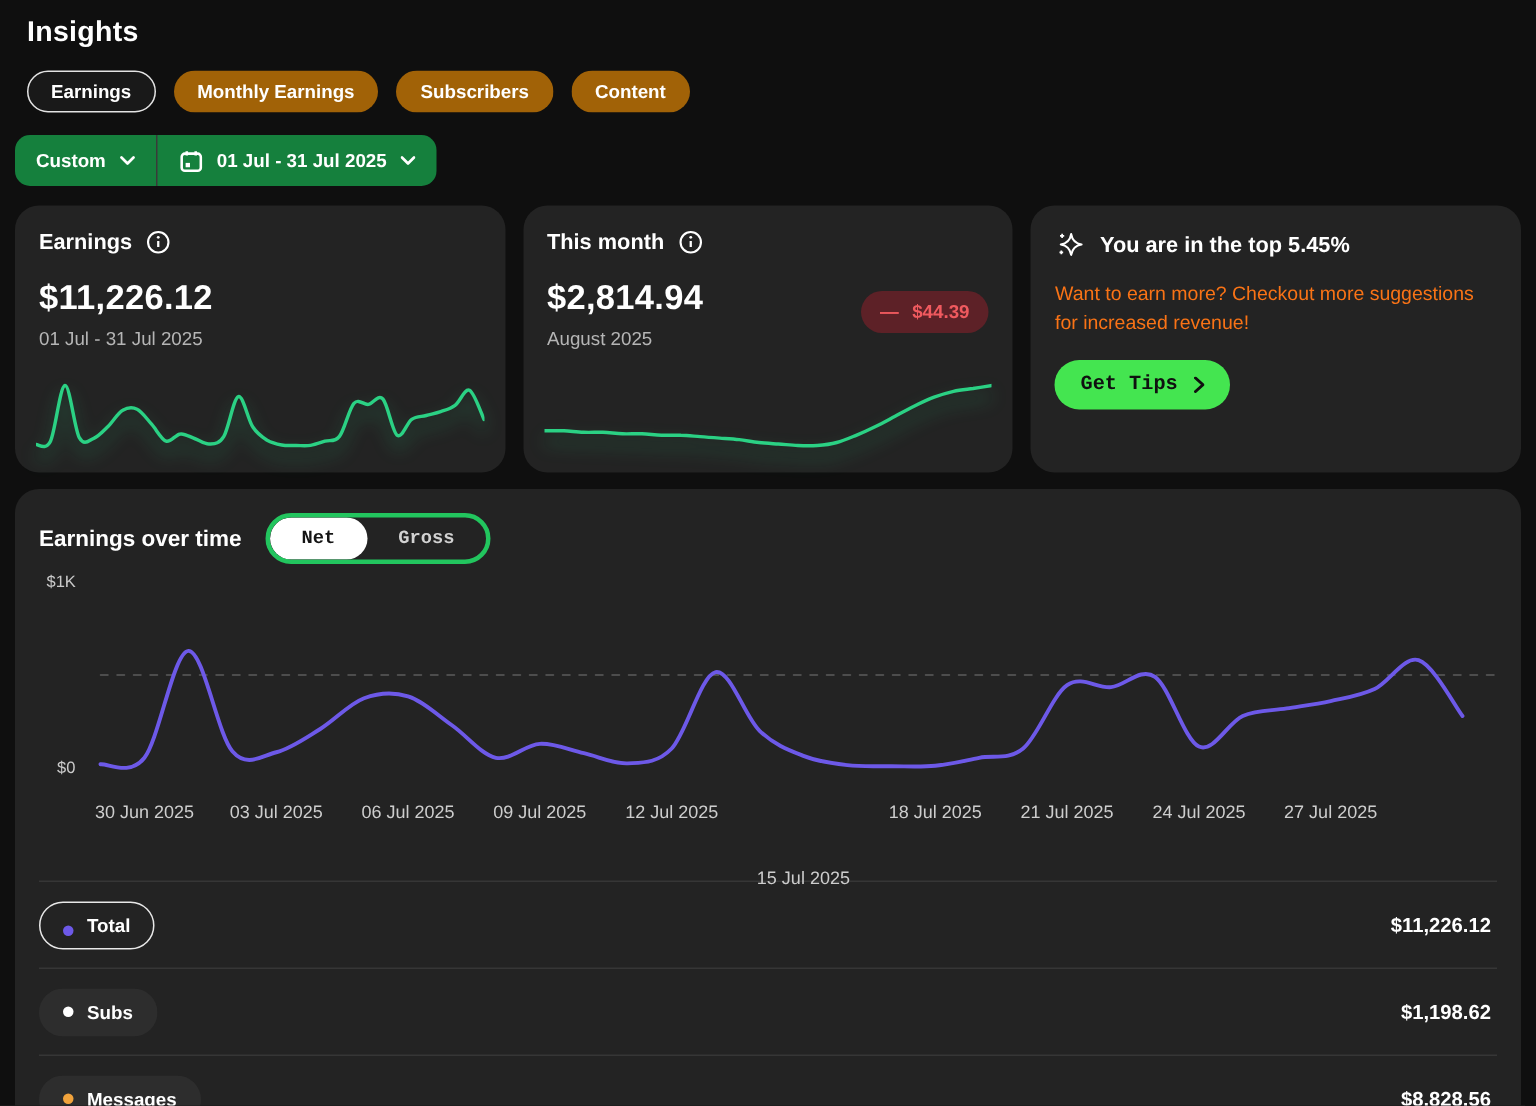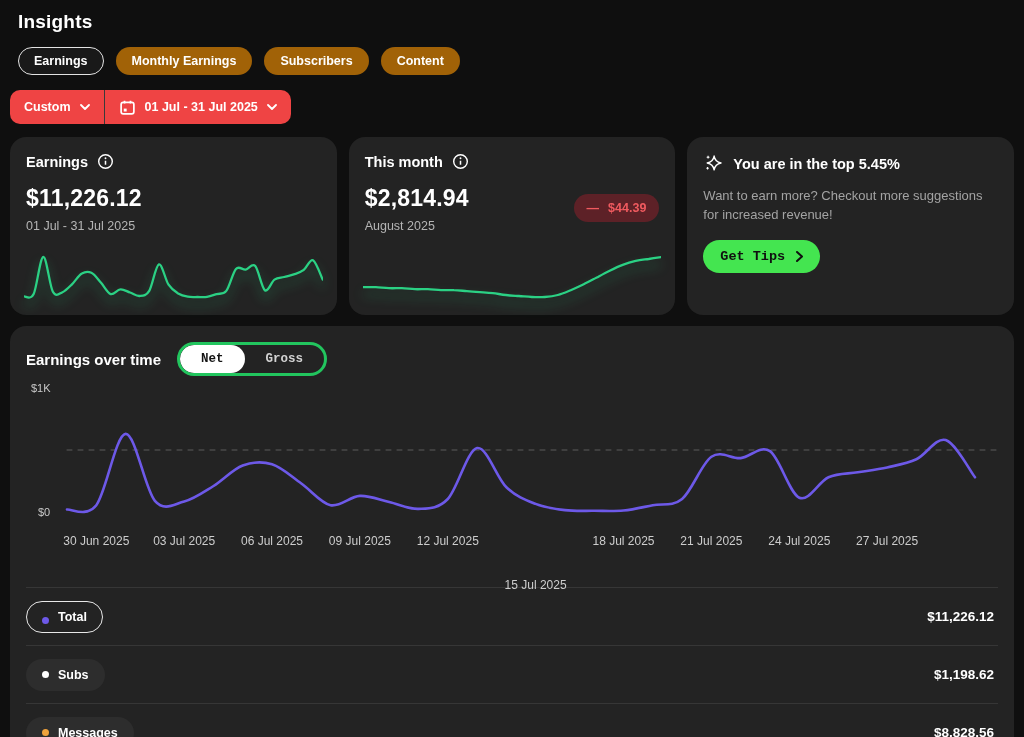--- a/index.html
+++ b/index.html
@@ -19,21 +19,21 @@
   .tabs { display:flex; gap:12px; margin:14px 0 0 8px; }
   .tab {
     height:28px; padding:0 15px; border-radius:999px; background:#a16207;
     color:#fff; font-size:12.5px; font-weight:600; display:inline-flex;
     align-items:center; border:1.5px solid transparent; cursor:pointer; white-space:nowrap;
   }
   .tab.selected { background:#191919; border-color:#e3e3e3; }
 
   
   .filterbar {
-    margin-top:15px; height:34px; background:#ef4444; border-radius:10px;
+    margin-top:15px; height:34px; background:#15803d; border-radius:10px;
     display:inline-flex; align-items:center; font-size:12.5px; font-weight:600;
   }
   .filterbar .seg { display:flex; align-items:center; gap:9px; padding:0 14px; height:100%; cursor:pointer; }
   .filterbar .vdiv { width:1px; height:34px; background:#3a3a3a; }
 
   
   .cards { display:flex; gap:12px; margin-top:13px; }
   .card {
     flex:1; height:178px; background:#232323; border-radius:16px;
     padding:16px; position:relative;
@@ -43,21 +43,21 @@
   .period { margin-top:7px; font-size:12.5px; color:#b5b5b5; }
   .spark-wrap { position:absolute; left:14px; right:14px; bottom:10px; height:56px; }
   .spark { width:100%; height:56px; filter:drop-shadow(0 7px 6px rgba(43,209,132,.40)); }
 
   .delta-badge {
     position:absolute; top:57px; right:16px; background:#5d2127; color:#f05a5f;
     font-size:12.5px; font-weight:700; padding:7px 13px; border-radius:999px;
     display:flex; align-items:center; gap:9px;
   }
 
-  .tips-body { margin-top:13px; font-size:13px; line-height:1.45; color:#a3a3a3; max-width:300px; }
+  .tips-body { margin-top:13px; font-size:13px; line-height:1.45; color:#f97316; max-width:300px; }
   .tips-btn {
     margin-top:15px; display:inline-flex; align-items:center; gap:11px;
     background:#44e550; color:#101010; font-size:13.5px; font-weight:700;
     padding:9px 17px; border-radius:999px; border:none; cursor:pointer;
     font-family:Liberation Mono, monospace;
   }
 
   
   .panel { margin-top:11px; background:#232323; border-radius:16px; padding:16px 16px 0; }
   .panel-head { display:flex; align-items:center; gap:16px; }

